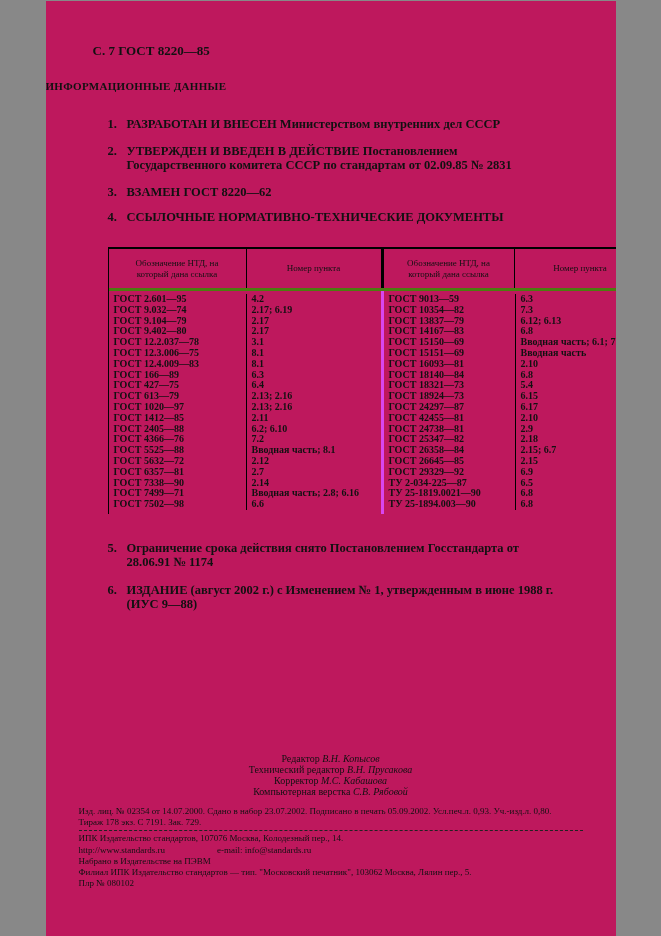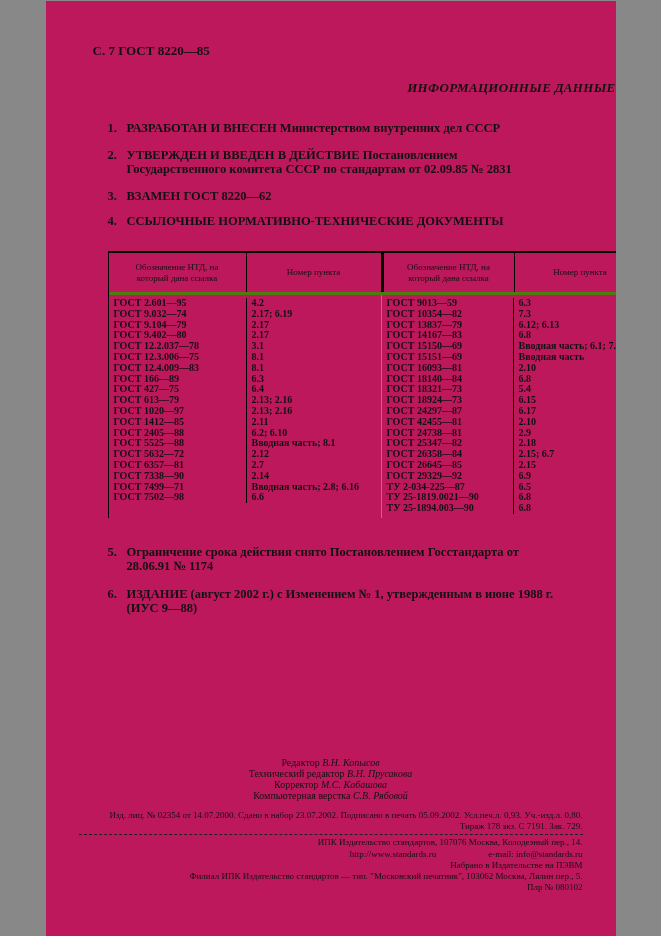--- a/index.html
+++ b/index.html
@@ -14,25 +14,24 @@
     font-family: "Liberation Serif", "DejaVu Serif", serif;
     overflow: hidden;
   }
   .page-header {
     margin: 42px 0 0 47px;
     font-size: 13px;
     font-weight: bold;
   }
   .doc-title {
     margin-top: 21px;
-    text-align: right;
-    font-size: 13px;
+    text-align: left;
+    font-size: 11px;
     font-weight: bold;
     letter-spacing: 0.3px;
-    font-style: italic;
   }
   .content { margin: 0 58px 0 62px; }
   .item {
     display: flex;
     font-size: 12.5px;
     line-height: 14px;
     font-weight: bold;
   }
   .item-num { flex: 0 0 19px; }
   .item-text { flex: 1; }
@@ -58,21 +57,21 @@
     padding: 7px 14px;
     min-height: 39px;
   }
   .th-1 { width: 137px; }
   .th-2 { width: 135px; border-left: 1px solid #000; }
   .th-3 { width: 133px; border-left: 3px solid #000; }
   .th-4 { width: 132px; border-left: 1px solid #000; }
   .tbody { display: flex; }
   .half { padding: 3px 0 4px 0; font-weight: bold; }
   .half-left { width: 272px; }
-  .half-right { width: 266px; border-left: 1px solid #d946ef; }
+  .half-right { width: 266px; border-left: 3px solid #d946ef; }
   .trow { display: flex; }
   .td {
     font-size: 10px;
     line-height: 10.8px;
     padding-left: 5px;
     white-space: nowrap;
     overflow: hidden;
   }
   .half-left .td-ntd  { width: 137px; }
   .half-left .td-num  { width: 135px; border-left: 1px solid #000; }
@@ -81,21 +80,21 @@
   
   .half { display: flex; flex-direction: column; }
   .trow:first-child .td { padding-top: 0; }
 
   
   .colophon { margin-top: 142px; }
   .credits { text-align: center; font-size: 10px; line-height: 11px; }
   .credit-name { font-style: italic; }
   .imprint {
     margin: 9px 33px 0 33px;
-    text-align: right;
+    text-align: left;
     font-size: 9px;
     line-height: 11.2px;
   }
   .dashed-sep {
     margin: 2px 0 2px 0;
     border-top: 1px dashed #222;
     height: 0;
   }
   .web-email .gap { display: inline-block; width: 52px; }
 </style>
@@ -183,20 +182,24 @@
               <div class="td td-ntd">ГОСТ 1020—97</div>
               <div class="td td-num">2.13; 2.16</div>
             </div>
             <div class="trow">
               <div class="td td-ntd">ГОСТ 1412—85</div>
               <div class="td td-num">2.11</div>
             </div>
             <div class="trow">
               <div class="td td-ntd">ГОСТ 2405—88</div>
               <div class="td td-num">6.2; 6.10</div>
+            </div>
+            <div class="trow">
+              <div class="td td-ntd">ГОСТ 4366—76</div>
+              <div class="td td-num">7.2</div>
             </div>
             <div class="trow">
               <div class="td td-ntd">ГОСТ 5525—88</div>
               <div class="td td-num">Вводная часть; 8.1</div>
             </div>
             <div class="trow">
               <div class="td td-ntd">ГОСТ 5632—72</div>
               <div class="td td-num">2.12</div>
             </div>
             <div class="trow">

